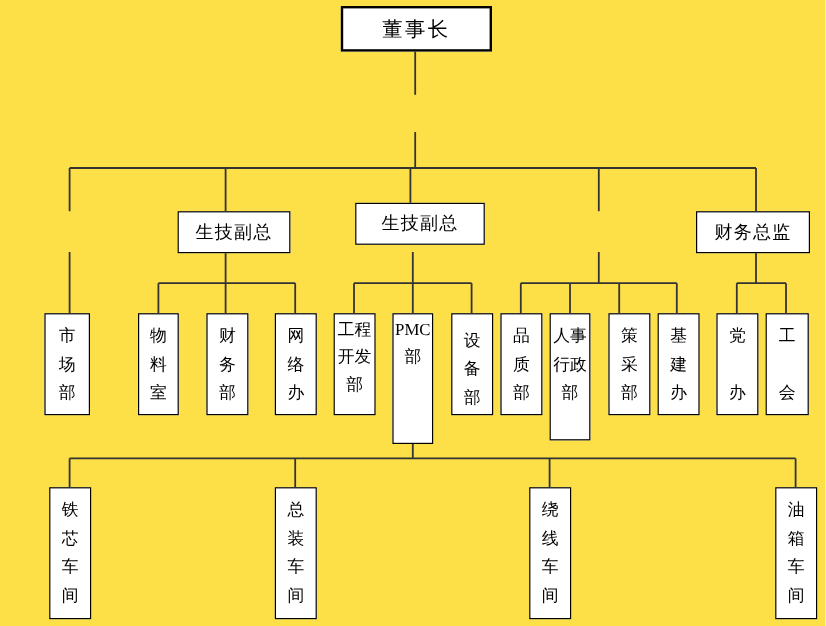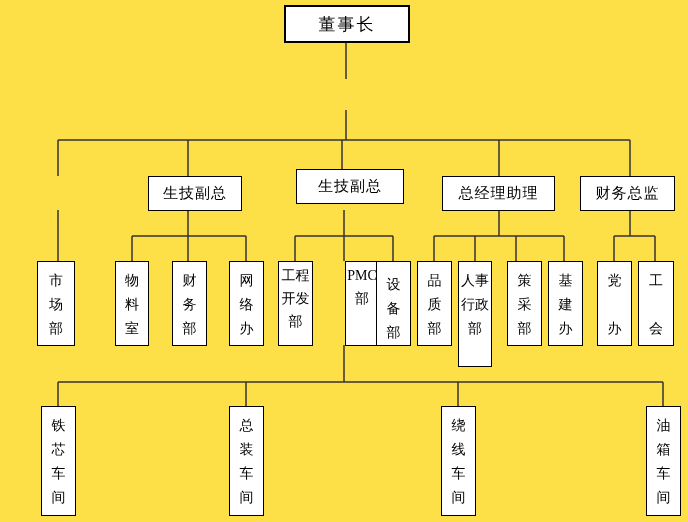--- a/index.html
+++ b/index.html
@@ -69,23 +69,20 @@
   <div class="box top" style="left:284px;top:5px;width:126px;height:38px;">
     <span>董事长</span>
   </div>
 
   <div class="box h" style="left:148px;top:176px;width:94px;height:35px;">
     <span>生技副总</span>
   </div>
   <div class="box h" style="left:296px;top:169px;width:108px;height:35px;">
     <span>生技副总</span>
   </div>
-  <div class="box h" style="left:442px;top:176px;width:113px;height:35px;">
-    <span>总经理助理</span>
-  </div>
   <div class="box h" style="left:580px;top:176px;width:95px;height:35px;">
     <span>财务总监</span>
   </div>
 
   <div class="box v" style="left:37px;top:261px;width:38px;height:85px;">
     <span style="white-space:pre-line">市
 场
 部</span>
   </div>
   <div class="box v" style="left:115px;top:261px;width:34px;height:85px;">
@@ -101,21 +98,21 @@
   <div class="box v" style="left:229px;top:261px;width:35px;height:85px;">
     <span style="white-space:pre-line">网
 络
 办</span>
   </div>
   <div class="box v wide" style="left:278px;top:261px;width:35px;height:85px;padding-top:2px;">
     <span style="white-space:pre-line">工程
 开发
 部</span>
   </div>
-  <div class="box v wide" style="left:327px;top:261px;width:34px;height:85px;padding-top:2px;font-family:'Liberation Serif', serif;margin-left:18px;">
+  <div class="box v wide" style="left:327px;top:261px;width:34px;height:109px;padding-top:2px;font-family:'Liberation Serif', serif;">
     <span style="white-space:pre-line">PMC
 部</span>
   </div>
   <div class="box v" style="left:376px;top:261px;width:35px;height:85px;padding-top:10px;">
     <span style="white-space:pre-line">设
 备
 部</span>
   </div>
   <div class="box v" style="left:417px;top:261px;width:35px;height:85px;">
     <span style="white-space:pre-line">品

